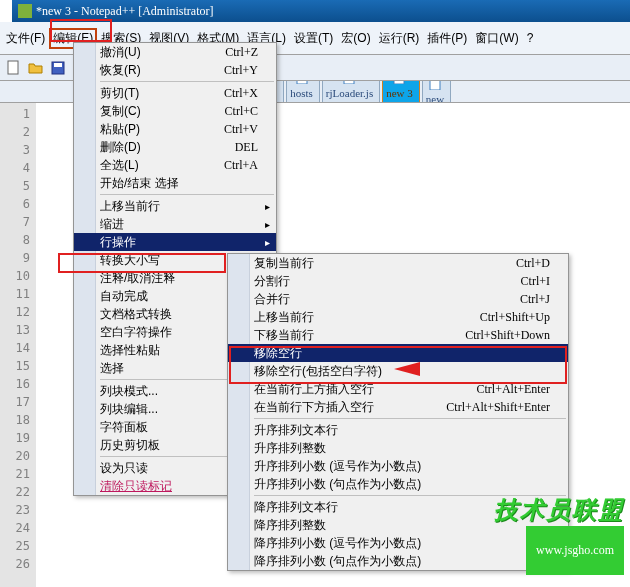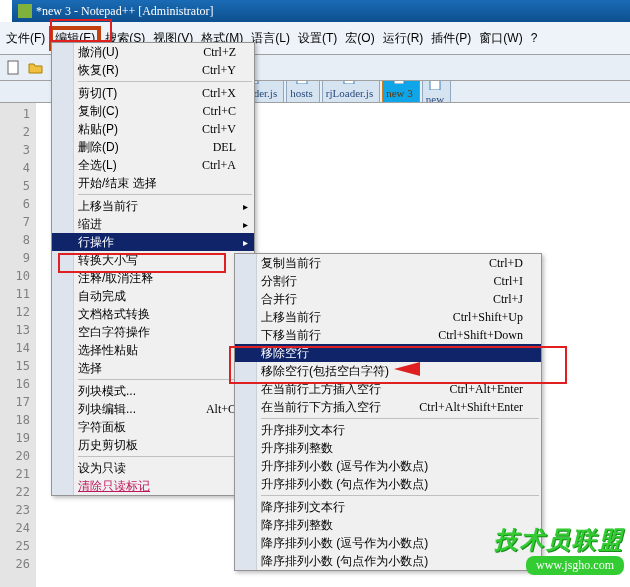--- a/index.html
+++ b/index.html
@@ -4,21 +4,21 @@
 <style>
 * { margin: 0; padding: 0; box-sizing: border-box; }
 body { font-family: "SimSun", "宋体", Tahoma, sans-serif; font-size: 12px; background: #fff; width: 630px; height: 587px; overflow: hidden; position: relative; }
 
 .titlebar { background: linear-gradient(#1a6bb5, #0c4f8e); height: 22px; color: #fff; display: flex; align-items: center; padding: 0 6px; margin-left: 12px; }
 .titlebar .icon { width: 14px; height: 14px; background: #7fb13c; margin-right: 4px; }
 .titlebar .txt { flex: 1; font-family: Tahoma; }
 
 .menubar { background: #eef3f9; height: 20px; display: flex; align-items: center; padding: 16px 2px; border-bottom: 1px solid #a0a0a0; }
 .menubar .item { padding: 2px 4px; cursor: default; }
-.menubar .item.hot { border: 4px solid #c2410c; padding: 0 2px; }
+.menubar .item.hot { border: 2px solid #c2410c; padding: 0 2px; }
 
 .toolbar { background: #e8eef6; height: 26px; display: flex; align-items: center; padding: 0 4px; gap: 2px; border-bottom: 1px solid #a0a0a0; }
 .tb-btn { width: 20px; height: 20px; display: flex; align-items: center; justify-content: center; }
 .tb-sep { width: 1px; height: 18px; background: #a0a0a0; margin: 0 2px; }
 
 .tabbar { background: #e8eef6; height: 22px; display: flex; align-items: center; padding: 0 4px; gap: 2px; border-bottom: 1px solid #a0a0a0; overflow: hidden; }
 .tab { display: flex; align-items: center; background: #d6e3f1; border: 1px solid #90a8c0; padding: 1px 6px 1px 3px; gap: 3px; font-family: Tahoma; font-size: 11px; color: #2a4a7a; flex-direction: column; }
 .tab.active { background: #0ea5e9; border-color: #d08020; color: #663300; }
 .tab .fi { width: 12px; height: 12px; }
 .tab .cl { width: 10px; height: 10px; background: #d04040; border-radius: 2px; position: relative; }
@@ -37,21 +37,21 @@
 .dd-row.hl { background: #10246a; color: #fff; }
 .dd-row.dis { color: #be185d; text-decoration: underline; }
 .dd-sep { height: 1px; background: #c0c0c0; margin: 2px 2px 2px 26px; }
 .dd-iconcol { position: absolute; left: 0; top: 0; bottom: 0; width: 22px; background: #dde4ee; border-right: 1px solid #c8d0dc; }
 
 .redbox { position: absolute; border: 2px solid #e02020; pointer-events: none; }
 .redarrow { position: absolute; width: 0; height: 0; border-top: 7px solid transparent; border-bottom: 7px solid transparent; border-right: 26px solid #e02020; }
 
 .watermark { position: absolute; right: 6px; bottom: 12px; text-align: right; }
 .watermark .big { font-size: 24px; font-weight: bold; color: #33cc33; font-style: italic; text-shadow: 1px 1px 0 #1a8a1a; letter-spacing: 2px; }
-.watermark .url { background: #33cc33; color: #fff; padding: 2px 10px; font-family: Tahoma; font-size: 12px; display: inline-block; border-radius: 8px; }
+.watermark .url { background: #33cc33; color: #fff; padding: 17px 10px; font-family: Tahoma; font-size: 12px; display: inline-block; }
 
 .ficon { display: inline-block; }
 </style>
 </head>
 <body>
 
 <div class="titlebar">
   <span class="icon"></span>
   <span class="txt">*new 3 - Notepad++ [Administrator]</span>
 </div>
@@ -186,21 +186,21 @@
       <div>21</div>
       <div>22</div>
       <div>23</div>
       <div>24</div>
       <div>25</div>
       <div>26</div>
     </div>
   <div class="textarea"></div>
 </div>
 
-<div class="dropdown" id="dd1" style="left:51px; top:42px; width:204px;">
+<div class="dropdown" id="dd1" style="left:73px; top:42px; width:204px;">
   <div class="dd-iconcol"></div>
 <div class="dd-row">
       <span class="lbl">撤消(U)</span>
       <span class="sc">Ctrl+Z</span>
     </div>
     <div class="dd-row">
       <span class="lbl">恢复(R)</span>
       <span class="sc">Ctrl+Y</span>
     </div>
     <div class="dd-sep"></div>
@@ -274,21 +274,21 @@
     </div>
     <div class="dd-sep"></div>
     <div class="dd-row">
       <span class="lbl">设为只读</span>
     </div>
     <div class="dd-row dis">
       <span class="lbl">清除只读标记</span>
     </div>
   </div>
 
-<div class="dropdown" id="dd2" style="left:234px; top:253px; width:308px;">
+<div class="dropdown" id="dd2" style="left:227px; top:253px; width:342px;">
   <div class="dd-iconcol"></div>
 <div class="dd-row">
       <span class="lbl">复制当前行</span>
       <span class="sc">Ctrl+D</span>
     </div>
     <div class="dd-row">
       <span class="lbl">分割行</span>
       <span class="sc">Ctrl+I</span>
     </div>
     <div class="dd-row">

